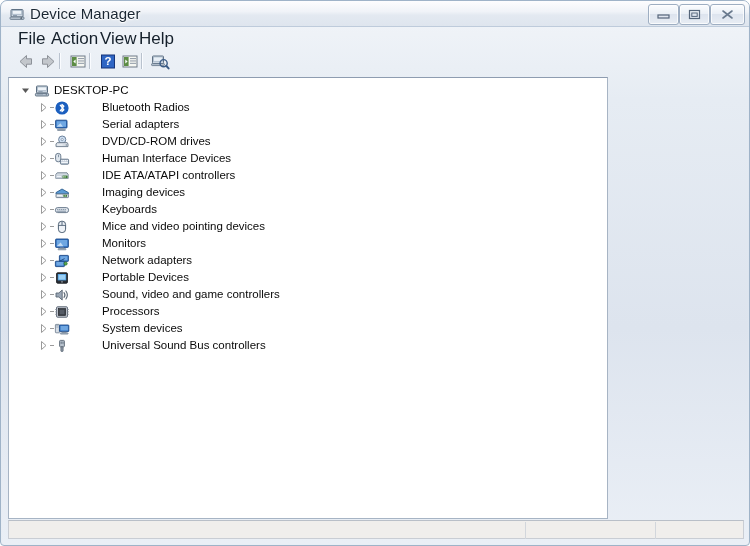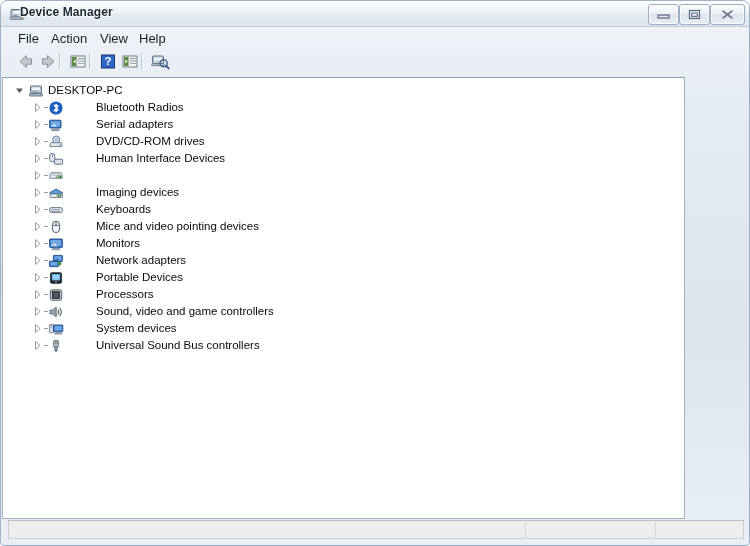--- a/index.html
+++ b/index.html
@@ -33,64 +33,63 @@
     overflow:hidden;
   }
   #titlebar:after{
     content:"";position:absolute;left:0;bottom:0;width:100%;height:1px;
     background:rgba(150,170,195,0.45);
   }
   #title-icon{
     position:absolute;left:8px;top:5px;width:16px;height:16px;
   }
   #title-text{
-    position:absolute;left:19px;top:4px;
-    font-size:12px;color:#1b2733;letter-spacing:0.1px;
+    position:absolute;left:29px;top:4px;
+    font-size:15px;color:#1b2733;letter-spacing:0.1px;
     text-shadow:0 0 3px #fff,0 0 4px #fff,0 1px 0 #fff;
     white-space:nowrap;
-    font-weight:bold;
   }
   .win-btn{
     position:absolute;top:3px;height:19px;
     border:1px solid #9eaec2;border-radius:3px;
     background:linear-gradient(to bottom,#fbfcfe 0%,#eaeff6 48%,#dde4ee 50%,#e8edf4 100%);
     box-shadow:inset 0 0 0 1px rgba(255,255,255,0.75);
     cursor:default;
   }
   #btn-min{left:647px;width:29px;}
   #btn-max{left:678px;width:29px;}
   #btn-close{left:709px;width:33px;}
   .glyph{position:absolute;left:0;top:0;width:100%;height:100%;}
 
   
   #menubar{
     position:absolute;left:8px;top:28px;width:734px;height:20px;
   }
   .menu-item{
     position:absolute;top:2px;height:16px;line-height:16px;
-    font-size:13px;color:#15202b;padding:0 1px;white-space:nowrap;
+    font-size:17px;color:#15202b;padding:0 1px;white-space:nowrap;
     cursor:default;
     text-align:center;
   }
 
   
   #toolbar{
     position:absolute;left:8px;top:49px;width:734px;height:24px;
   }
   .tb-btn{
     position:absolute;top:1px;width:22px;height:21px;cursor:default;
   }
   .tb-sep{
     position:absolute;top:3px;width:1px;height:16px;
     background:#b9c2ce;box-shadow:1px 0 0 #fafcff;
   }
 
   
   #content{
-    position:absolute;left:1px;top:76px;width:683px;height:442px;
+    position:absolute;left:7px;top:76px;width:600px;height:442px;
     background:#ffffff;
     border:1px solid #a7b4c4;
     border-top-color:#8e9cb0;
     box-sizing:border-box;
     overflow:hidden;
   }
   #tree{position:absolute;left:0;top:0;width:100%;padding-top:4px;}
 
   .tnode{
     position:relative;height:17px;line-height:17px;white-space:nowrap;
@@ -359,20 +358,21 @@
         <span class="ticon">
           <svg width="16" height="16" viewBox="0 0 16 16">
             <path d="M1.8 6.6 L3.2 4.8 L13 4.8 L14.2 6.6 L14.2 10.4 L1.8 10.4 Z" fill="#d6dee6" stroke="#6c7b8a" stroke-width="0.9" stroke-linejoin="round"></path>
             <rect x="1.8" y="6.8" width="12.4" height="3.6" fill="#c4cdd8"></rect>
             <rect x="8.6" y="7.6" width="5" height="2.6" fill="#3d7a36"></rect>
             <rect x="9.2" y="8.2" width="1" height="1.4" fill="#cfe8cb"></rect>
             <rect x="10.6" y="8.2" width="1" height="1.4" fill="#cfe8cb"></rect>
             <rect x="2.8" y="7.8" width="4.4" height="1.2" fill="#eff3f7"></rect>
           </svg>
         </span>
+        <span class="tlabel">IDE ATA/ATAPI controllers</span>
       </div>
 
       <div class="tnode child">
         <span class="twist">
           <svg width="11" height="17" viewBox="0 0 11 17">
               <path d="M3.5 4.5 L8 8.5 L3.5 12.5 Z" fill="none" stroke="#9a9a9a" stroke-width="1"></path>
             </svg>
         </span>
         <span class="dots"></span>
         <span class="ticon">
@@ -474,20 +474,37 @@
         <span class="dots"></span>
         <span class="ticon">
           <svg width="16" height="16" viewBox="0 0 16 16">
             <rect x="2.6" y="2.8" width="10.8" height="10.4" rx="1" fill="#2a2f36" stroke="#15181c" stroke-width="0.9"></rect>
             <rect x="3.8" y="4" width="8.4" height="6.4" fill="#4f9fe0"></rect>
             <rect x="4.6" y="4.8" width="6.8" height="4.8" fill="#9bd0f5"></rect>
             <circle cx="8" cy="11.8" r="0.9" fill="#8b939c"></circle>
           </svg>
         </span>
         <span class="tlabel">Portable Devices</span>
+      </div>
+
+      <div class="tnode child">
+        <span class="twist">
+          <svg width="11" height="17" viewBox="0 0 11 17">
+              <path d="M3.5 4.5 L8 8.5 L3.5 12.5 Z" fill="none" stroke="#9a9a9a" stroke-width="1"></path>
+            </svg>
+        </span>
+        <span class="dots"></span>
+        <span class="ticon">
+          <svg width="16" height="16" viewBox="0 0 16 16">
+            <path d="M2 6 L4.8 6 L8.2 3 L8.2 13 L4.8 10 L2 10 Z" fill="#9aa6b4" stroke="#5a6674" stroke-width="0.9" stroke-linejoin="round"></path>
+            <path d="M10 5.6 Q12 8 10 10.4" fill="none" stroke="#5a6674" stroke-width="1.1" stroke-linecap="round"></path>
+            <path d="M11.9 4 Q14.8 8 11.9 12" fill="none" stroke="#5a6674" stroke-width="1.1" stroke-linecap="round"></path>
+          </svg>
+        </span>
+        <span class="tlabel">Sound, video and game controllers</span>
       </div>
 
       <div class="tnode child">
         <span class="twist">
           <svg width="11" height="17" viewBox="0 0 11 17">
               <path d="M3.5 4.5 L8 8.5 L3.5 12.5 Z" fill="none" stroke="#9a9a9a" stroke-width="1"></path>
             </svg>
         </span>
         <span class="dots"></span>
         <span class="ticon">
@@ -508,37 +525,20 @@
 
       <div class="tnode child">
         <span class="twist">
           <svg width="11" height="17" viewBox="0 0 11 17">
               <path d="M3.5 4.5 L8 8.5 L3.5 12.5 Z" fill="none" stroke="#9a9a9a" stroke-width="1"></path>
             </svg>
         </span>
         <span class="dots"></span>
         <span class="ticon">
           <svg width="16" height="16" viewBox="0 0 16 16">
-            <path d="M2 6 L4.8 6 L8.2 3 L8.2 13 L4.8 10 L2 10 Z" fill="#9aa6b4" stroke="#5a6674" stroke-width="0.9" stroke-linejoin="round"></path>
-            <path d="M10 5.6 Q12 8 10 10.4" fill="none" stroke="#5a6674" stroke-width="1.1" stroke-linecap="round"></path>
-            <path d="M11.9 4 Q14.8 8 11.9 12" fill="none" stroke="#5a6674" stroke-width="1.1" stroke-linecap="round"></path>
-          </svg>
-        </span>
-        <span class="tlabel">Sound, video and game controllers</span>
-      </div>
-
-      <div class="tnode child">
-        <span class="twist">
-          <svg width="11" height="17" viewBox="0 0 11 17">
-              <path d="M3.5 4.5 L8 8.5 L3.5 12.5 Z" fill="none" stroke="#9a9a9a" stroke-width="1"></path>
-            </svg>
-        </span>
-        <span class="dots"></span>
-        <span class="ticon">
-          <svg width="16" height="16" viewBox="0 0 16 16">
             <rect x="1.4" y="3.4" width="4" height="8.4" rx="0.6" fill="#d6dde5" stroke="#6b7b8c" stroke-width="0.8"></rect>
             <rect x="2.2" y="4.4" width="2.4" height="0.7" fill="#8a9aaa"></rect>
             <rect x="2.2" y="5.7" width="2.4" height="0.7" fill="#8a9aaa"></rect>
             <rect x="5.6" y="4" width="9.2" height="6.6" rx="0.6" fill="#2e6fc1" stroke="#1d4b88" stroke-width="0.9"></rect>
             <rect x="6.5" y="4.9" width="7.4" height="4.6" fill="#6fa7e2"></rect>
             <rect x="7.8" y="10.8" width="4.8" height="1.1" fill="#8e9daf"></rect>
             <rect x="6.3" y="11.9" width="7.8" height="1.2" rx="0.5" fill="#b6c2cf" stroke="#6b7b8c" stroke-width="0.7"></rect>
           </svg>
         </span>
         <span class="tlabel">System devices</span>

